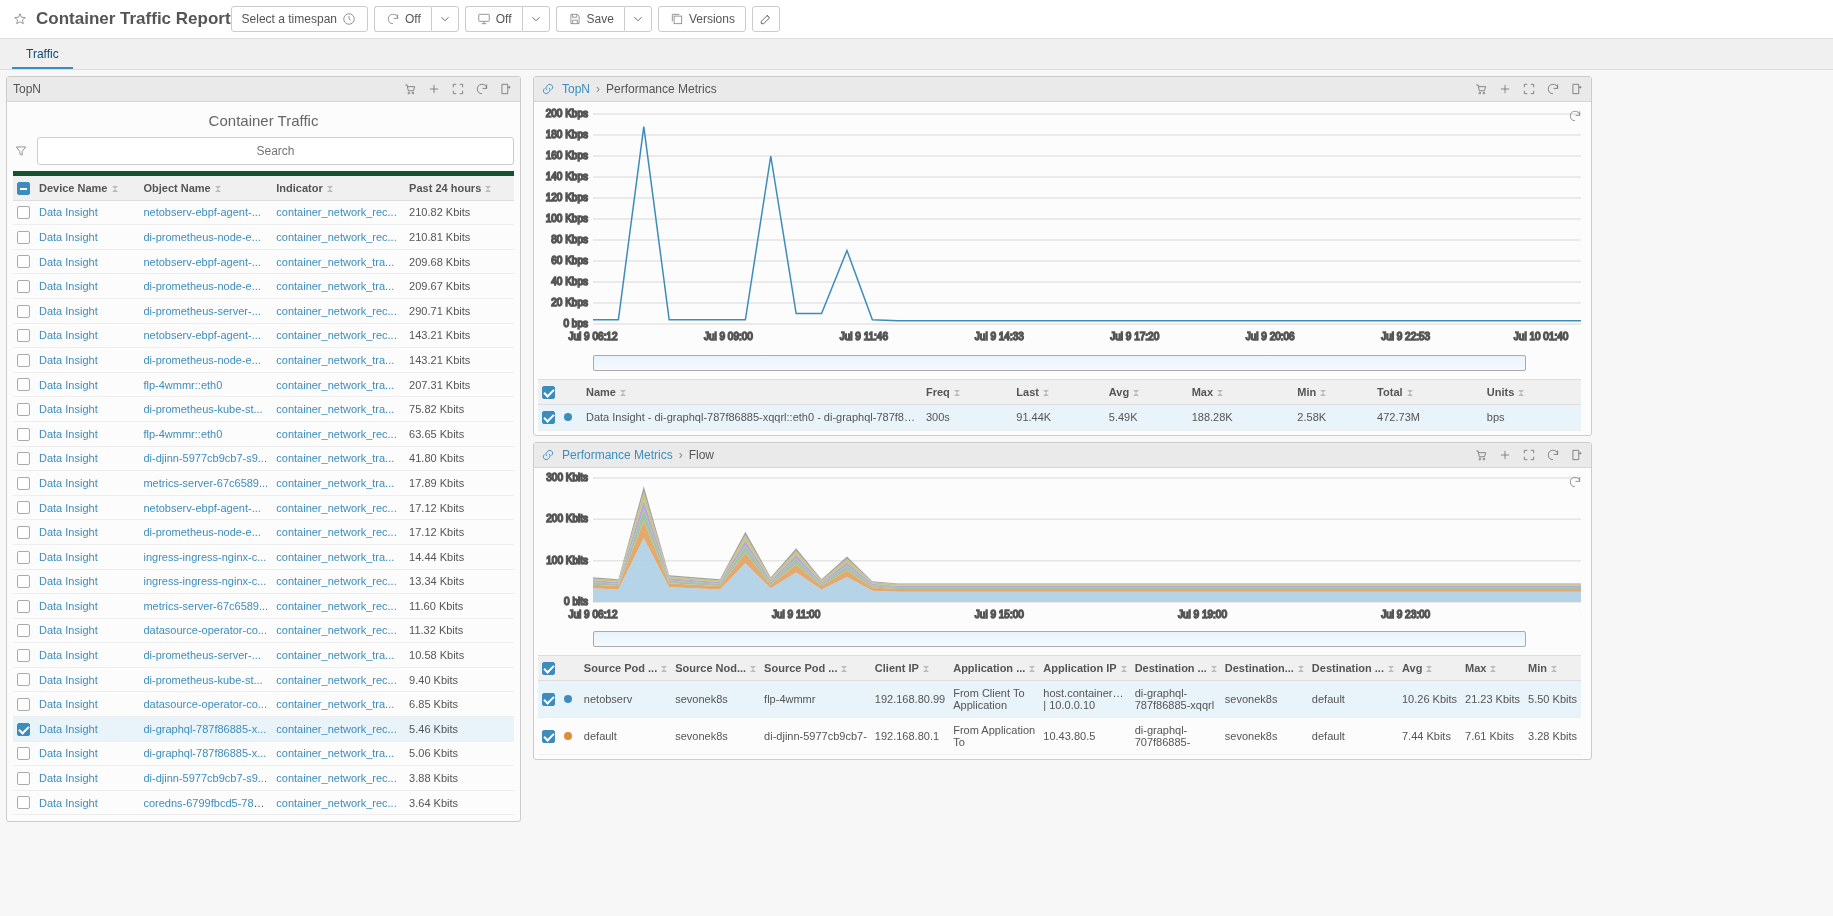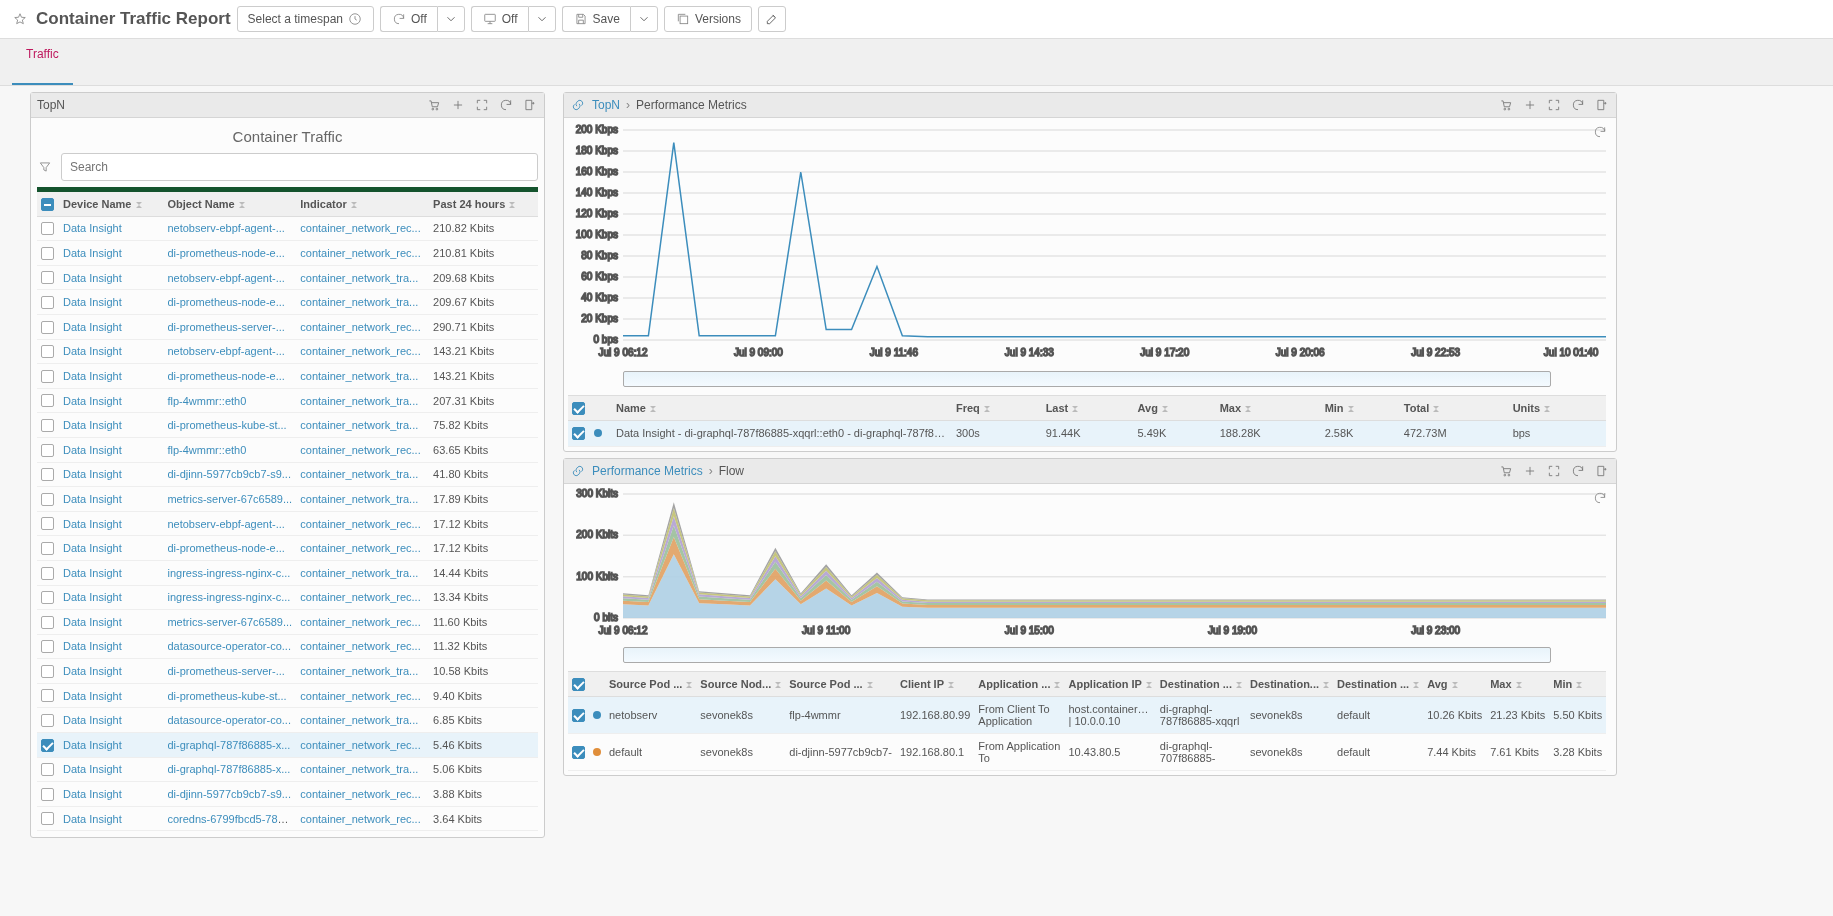--- a/index.html
+++ b/index.html
@@ -5,49 +5,49 @@
   * { margin:0; padding:0; box-sizing:border-box; }
   body { font-family:"Segoe UI",Arial,sans-serif; font-size:12px; color:#555; background:#f7f7f7; }
   a.link { color:#3c8dbc; cursor:pointer; }
   .icon { display:inline-flex; align-items:center; justify-content:center; width:16px; height:16px; color:#888; }
   svg { width:14px; height:14px; stroke:currentColor; fill:none; stroke-width:1.5; }
 
   
   .page-header { display:flex; align-items:center; justify-content:flex-start; padding:6px 12px; border-bottom:1px solid #ddd; background:#fff; }
   .page-header-left { display:flex; align-items:center; gap:8px; }
   .page-title { font-size:17px; font-weight:600; color:#555; }
-  .page-header-right { display:flex; gap:6px;margin-left:6px; }
+  .page-header-right { display:flex; gap:6px; }
   .hbtn { display:flex; align-items:center; gap:4px; padding:4px 10px; border:1px solid #ccc; border-radius:3px; background:#fff; cursor:pointer; font-size:12px; color:#555; }
   .hbtn.split-main { border-radius:3px 0 0 3px; border-right:0; }
   .hbtn.split-caret { border-radius:0 3px 3px 0; padding:4px 6px; }
   .hbtn.icon-only { padding:4px 6px; }
 
   
   .tab-bar { background:#f0f0f0; border-bottom:1px solid #ddd; padding:0 12px; }
-  .tab { display:inline-block; padding:8px 14px 22px; font-size:12px; color:#be185d; border-bottom:2px solid #3c8dbc; cursor:pointer; }
+  .tab { display:inline-block; padding:8px 14px 6px; font-size:12px; color:#0c4a6e; border-bottom:2px solid #3c8dbc; cursor:pointer; }
 
   
-  .workspace { display:flex; gap:18px; padding:6px; width:1598px;margin-left:24px; }
+  .workspace { display:flex; gap:12px; padding:6px; width:1598px; }
   .left-col { flex:0 0 515px; display:flex; flex-direction:column; }
   .right-col { flex:1; display:flex; flex-direction:column; gap:6px; }
 
   .panel { border:1px solid #ccc; border-radius:3px; background:#fcfcfc; display:flex; flex-direction:column; }
   .panel-header { display:flex; align-items:center; justify-content:space-between; background:#eaeaea; border-bottom:1px solid #d5d5d5; padding:4px 6px; }
   .bc { display:flex; align-items:center; gap:6px; font-size:12px; }
   .bc .cur { color:#555; }
   .bc .prev { color:#3c8dbc; cursor:pointer; }
   .bc .sep { color:#888; }
   .panel-tools { display:flex; gap:8px; }
   .panel-tools .icon { cursor:pointer; color:#777; }
 
   .panel-body { padding:6px; }
   .panel-title-inner { text-align:center; font-size:15px; color:#666; padding:4px 0 8px; }
 
   .search-row { display:flex; align-items:center; gap:8px; margin-bottom:6px; }
-  .search-box { flex:1; height:28px; border:1px solid #ccc; border-radius:3px; padding:0 8px; font-size:12px; }
+  .search-box { flex:1; height:28px; border:1px solid #ccc; border-radius:3px; padding:0 8px; font-size:12px;text-align:center; }
 
   table.data { width:100%; border-collapse:collapse; font-size:11px; }
   table.data th { text-align:left; padding:5px 4px; background:#f0f0f0; border-top:5px solid #14532d; border-bottom:1px solid #ddd; color:#555; font-weight:600; }
   table.data td { padding:5px 4px; border-bottom:1px solid #eee; white-space:nowrap; overflow:hidden; text-overflow:ellipsis; max-width:110px; }
   table.data tr.sel td { background:#e8f3fa; }
   .chk { width:13px; height:13px; border:1px solid #aaa; border-radius:2px; display:inline-block; vertical-align:middle; cursor:pointer; background:#fff; }
   .chk.on { background:#3c8dbc; border-color:#3c8dbc; position:relative; }
   .chk.on::after { content:""; position:absolute; left:3px; top:0; width:4px; height:8px; border:solid #fff; border-width:0 2px 2px 0; transform:rotate(45deg); }
   .chk.minus { background:#3c8dbc; border-color:#3c8dbc; position:relative; }
   .chk.minus::after { content:""; position:absolute; left:2px; right:2px; top:5px; height:2px; background:#fff; }

